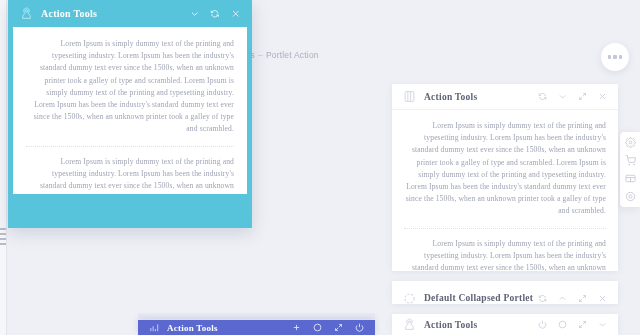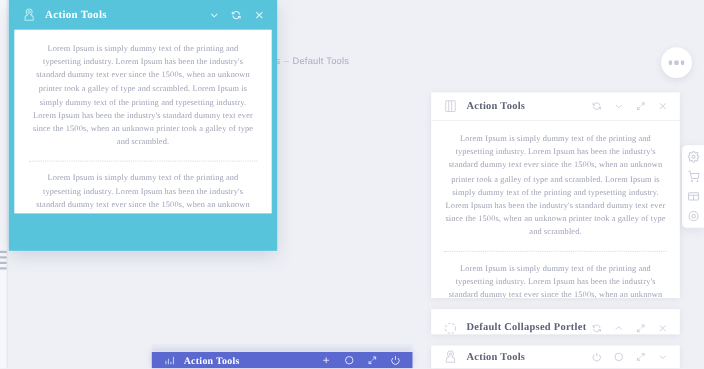--- a/index.html
+++ b/index.html
@@ -86,21 +86,21 @@
     white-space: nowrap; flex: 1 1 auto;
   }
   .p-actions { display: flex; align-items: center; gap: 11px; }
   .p-actions .ai { width: 9px; height: 9px; display: block; }
   .p-actions .ai svg { width: 100%; height: 100%; display: block; }
 
   .p-body { padding: 10px 12px 0 12px; }
   .para {
     font-size: 7.6px; line-height: 12.2px;
     color: #9fa3b4; letter-spacing: .12px;
-    text-align: center;
+    text-align: right;
   }
   .dotline {
     height: 0; border-top: 1px dotted #dfe1ea;
     margin: 10px 0 9px 0;
   }
 
   
   #portlet-cyan {
     left: 8px; top: 0px; width: 244px; height: 228px;
     background: #57c4dc;
@@ -170,21 +170,21 @@
   <div class="left-rail">
     <div class="rail-dots">
       <div class="rail-dot"></div>
       <div class="rail-dot"></div>
       <div class="rail-dot"></div>
       <div class="rail-dot"></div>
     </div>
   </div>
 
   <div class="breadcrumb">
-    <span>ots</span><span class="sep">–</span><span>Default Tools</span>
+    <span>ots</span><span class="sep">–</span><span>Portlet Action</span>
   </div>
 
   <div class="dots-btn">
     <i></i>
       <i></i>
       <i></i>
   </div>
 
   <div class="icon-rail">
     <span class="ri">

